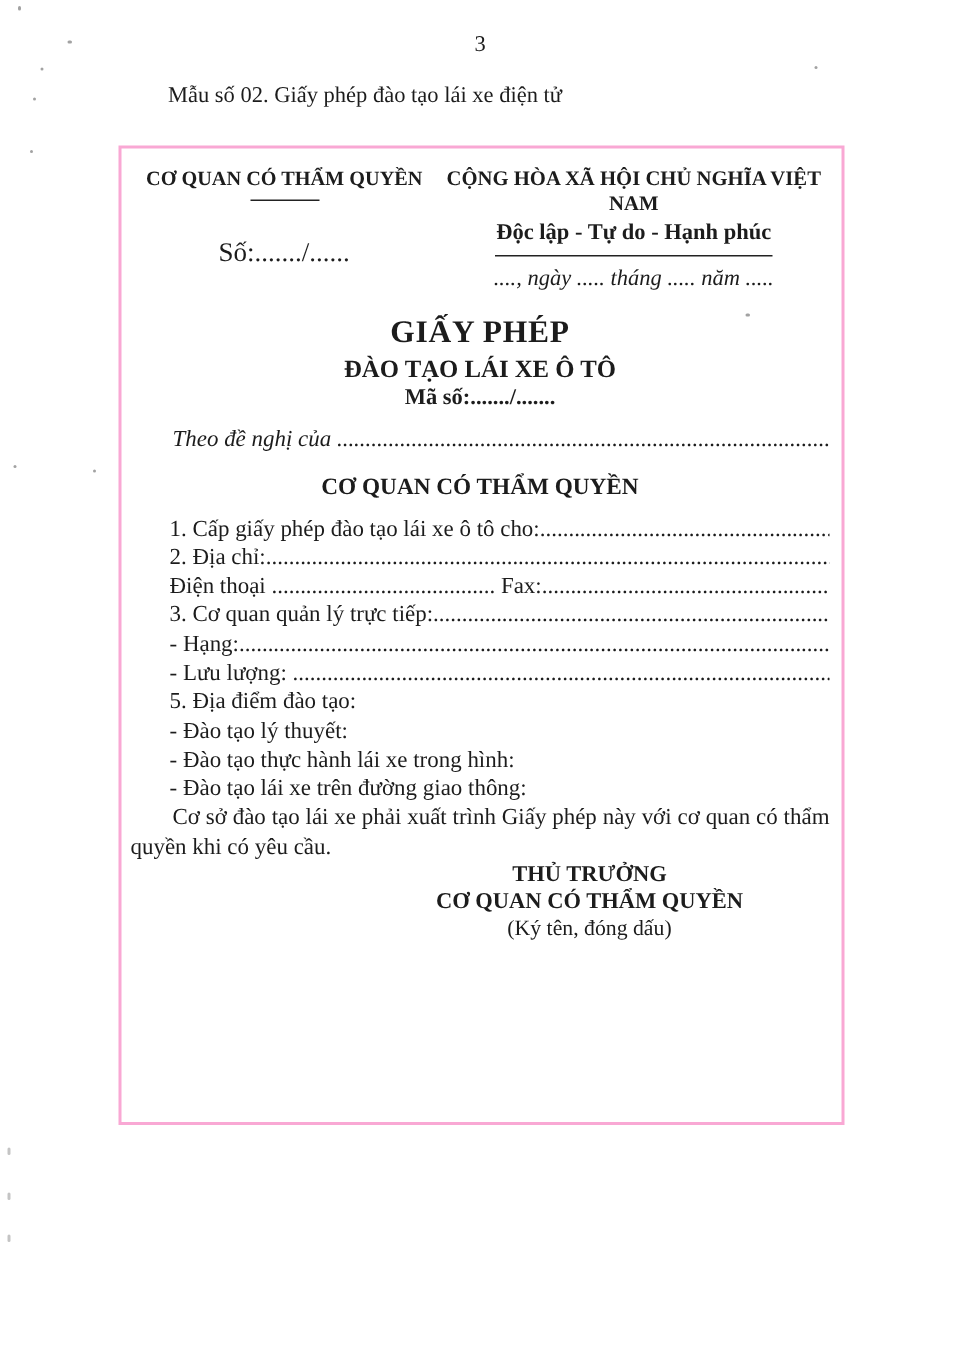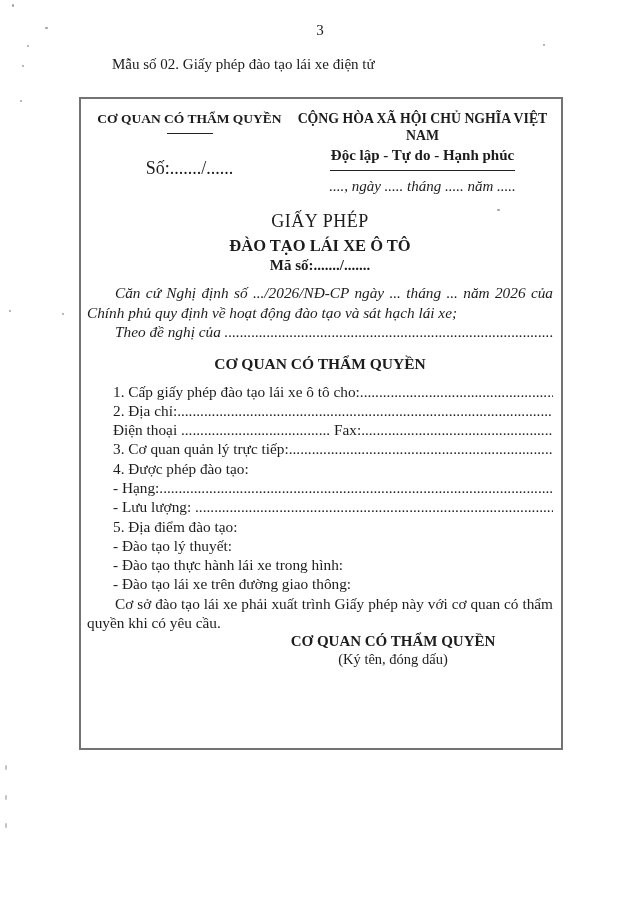--- a/index.html
+++ b/index.html
@@ -13,36 +13,36 @@
     position:absolute; top:22px; left:0; right:0;
     text-align:center; font-size:15px;
   }
   .doc-title {
     position:absolute; top:56px; left:112px;
     font-size:15px; font-weight:normal;
   }
   .form-box {
     position:absolute; top:97px; left:79px;
     width:484px; height:653px; box-sizing:border-box;
-    border:2px solid #737373;
+    border:2px solid #f9a8d4;
     padding:11px 8px 0 6px;
     overflow:hidden;
   }
   .hdr-row { display:flex; }
   .hdr-left { width:205px; text-align:center; }
   .hdr-right { flex:1; text-align:center; }
   .issuer-name { font-size:13.5px; font-weight:bold; line-height:17px; }
   .issuer-rule { width:46px; border-top:1.5px solid #222; margin:6px auto 0 auto; }
   .ref-number { font-size:18px; margin-top:24px; }
   .republic-1 { font-size:13.8px; font-weight:bold; line-height:17px; }
   .republic-2 { font-size:15px; font-weight:bold; line-height:19px; margin-top:2px; }
   .republic-rule { width:185px; border-top:1.5px solid #222; margin:5px auto 0 auto; }
   .date-line { font-size:15px; font-style:italic; margin-top:7px; }
   .title-block { text-align:center; margin-top:13px; }
-  .title-main { font-size:18px; font-weight:normal; letter-spacing:0.5px; line-height:26px; }
+  .title-main { font-size:21px; font-weight:bold; letter-spacing:0.5px; line-height:26px; }
   .title-sub { font-size:16.5px; font-weight:bold; line-height:21px; margin-top:1px; }
   .title-code { font-size:15px; font-weight:bold; line-height:19px; }
   .preamble { margin-top:8px; font-style:italic; font-size:15.3px; line-height:19.5px; }
   .preamble p { margin:0; text-align:justify; text-indent:28px; }
   .leader-line { white-space:nowrap; overflow:hidden; }
   .authority-heading {
     text-align:center; font-weight:bold; font-size:15.5px;
     margin-top:12px; margin-bottom:9px; line-height:19px;
   }
   .list { font-size:15.3px; line-height:19.3px; }
@@ -78,43 +78,42 @@
     </div>
   </div>
 
   <div class="title-block">
     <div class="title-main">GIẤY PHÉP</div>
     <div class="title-sub">ĐÀO TẠO LÁI XE Ô TÔ</div>
     <div class="title-code">Mã số:......./.......</div>
   </div>
 
   <div class="preamble">
-    <p>Căn cứ Nghị định số .../2026/NĐ-CP ngày ... tháng ... năm 2026 của Chính phủ quy định về hoạt động đào tạo và sát hạch lái xe;</p>
     <p class="leader-line">Theo đề nghị của ....................................................................................................................</p>
   </div>
 
   <div class="authority-heading">CƠ QUAN CÓ THẨM QUYỀN</div>
 
   <div class="list">
     <div class="list-line leader-line">1. Cấp giấy phép đào tạo lái xe ô tô cho:......................................................................................</div>
     <div class="list-line leader-line">2. Địa chỉ:......................................................................................................................................................</div>
     <div class="list-line leader-line">Điện thoại ....................................... Fax:..........................................................................................</div>
     <div class="list-line leader-line">3. Cơ quan quản lý trực tiếp:.....................................................................................................................</div>
-    <div class="list-line">4. Được phép đào tạo:</div>
     <div class="list-line leader-line">- Hạng:...........................................................................................................................................................................</div>
     <div class="list-line leader-line">- Lưu lượng: ................................................................................................................................................................</div>
     <div class="list-line">5. Địa điểm đào tạo:</div>
     <div class="list-line">- Đào tạo lý thuyết:</div>
     <div class="list-line">- Đào tạo thực hành lái xe trong hình:</div>
     <div class="list-line">- Đào tạo lái xe trên đường giao thông:</div>
   </div>
 
   <p class="closing">Cơ sở đào tạo lái xe phải xuất trình Giấy phép này với cơ quan có thẩm quyền khi có yêu cầu.</p>
 
   <div class="signature">
+    <div class="sig-title">THỦ TRƯỞNG</div>
     <div class="sig-org">CƠ QUAN CÓ THẨM QUYỀN</div>
     <div class="sig-note">(Ký tên, đóng dấu)</div>
   </div>
 
 </div>
 
 <div class="speck" style="left:12px; top:4px; width:2px; height:3px;"></div>
 <div class="speck" style="left:45px; top:27px; width:3px; height:2px;"></div>
 <div class="speck" style="left:27px; top:45px; width:2px; height:2px;"></div>
 <div class="speck" style="left:22px; top:65px; width:2px; height:2px;"></div>

